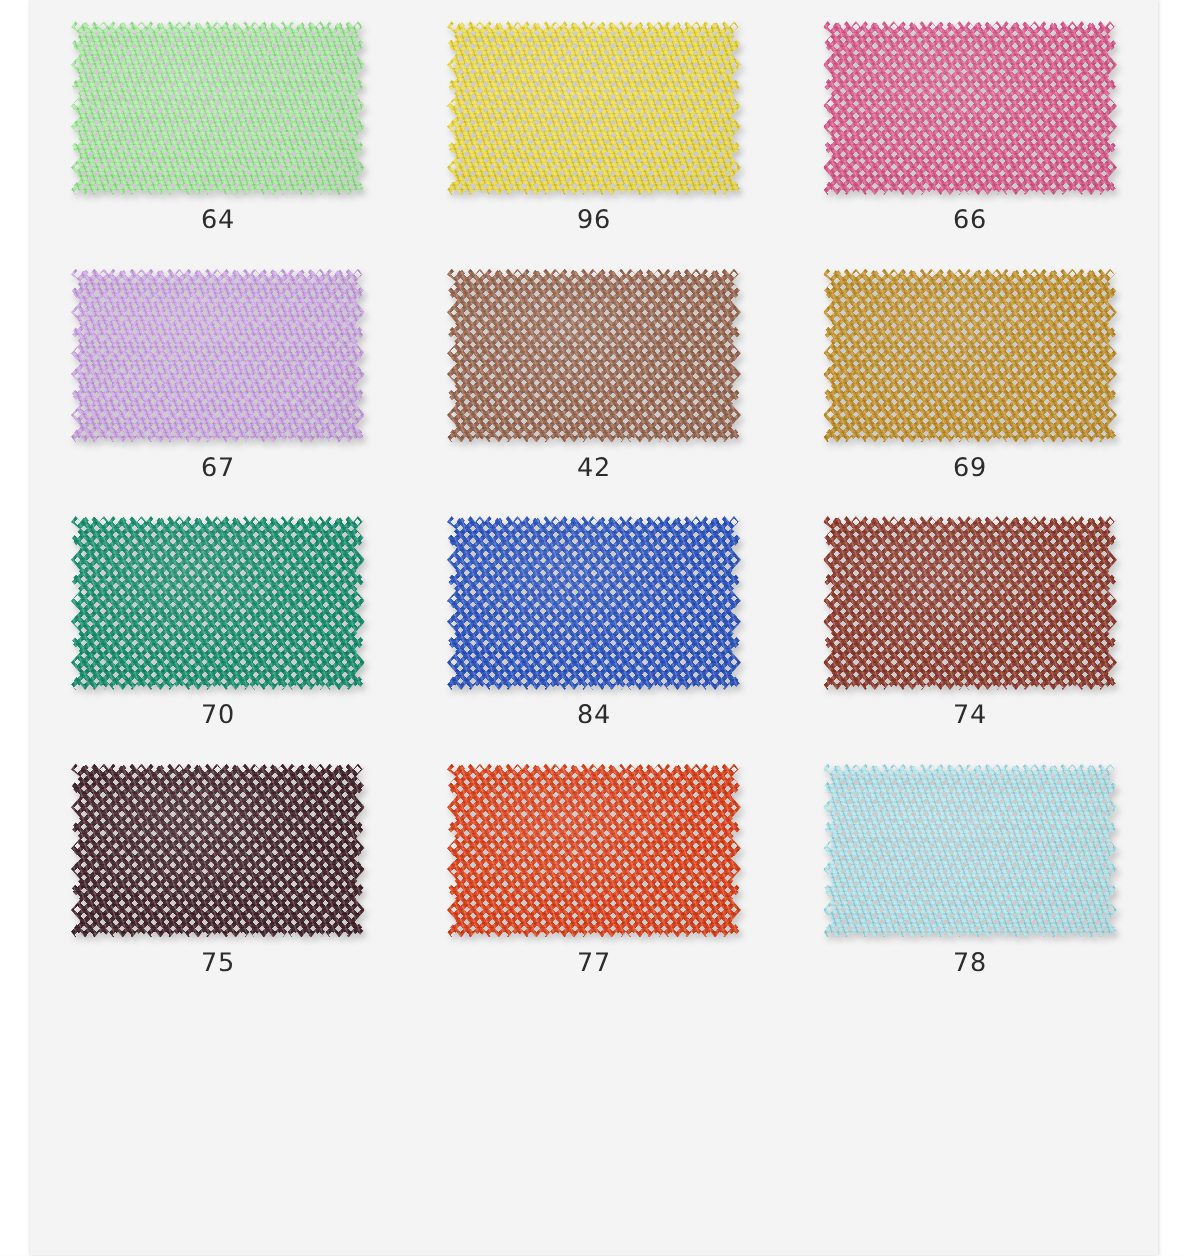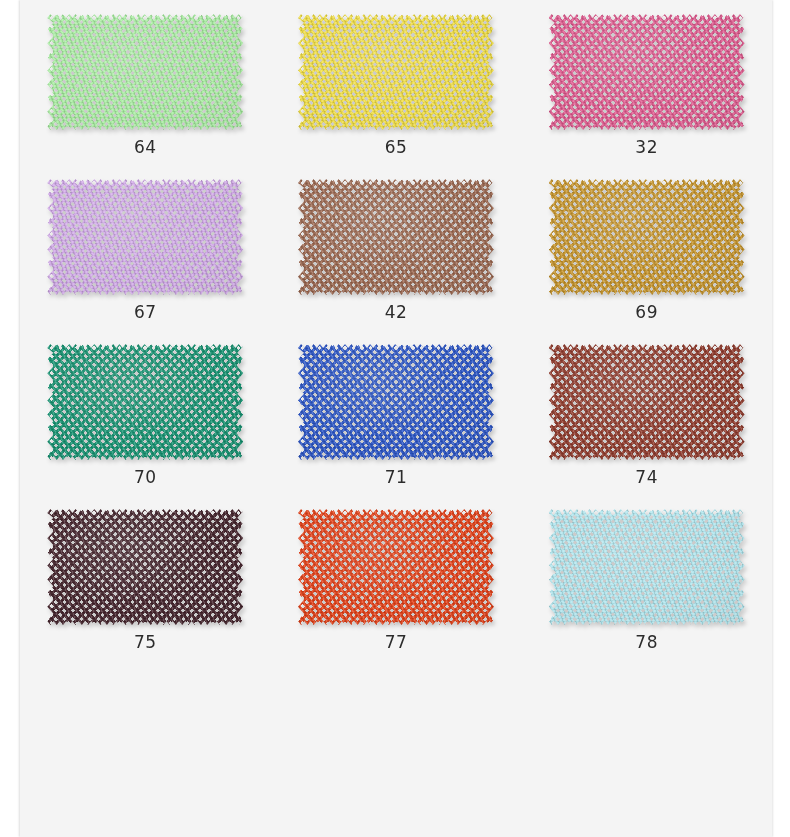--- a/index.html
+++ b/index.html
@@ -152,32 +152,32 @@
         </div>
         <div class="cell">
           <div class="swatch-wrap">
             <div class="swatch">
               <div class="base" style="background: rgb(237, 219, 70);">
                 <div class="weave"></div>
                 <div class="sheen"></div>
               </div>
             </div>
           </div>
-          <div class="label">65</div>
+          <div class="label">96</div>
         </div>
         <div class="cell">
           <div class="swatch-wrap">
             <div class="swatch">
               <div class="base" style="background: rgb(221, 91, 142);">
                 <div class="weave"></div>
                 <div class="sheen"></div>
               </div>
             </div>
           </div>
-          <div class="label">32</div>
+          <div class="label">66</div>
         </div>
         <div class="cell">
           <div class="swatch-wrap">
             <div class="swatch">
               <div class="base" style="background: rgb(207, 168, 230);">
                 <div class="weave"></div>
                 <div class="sheen"></div>
               </div>
             </div>
           </div>
@@ -218,21 +218,21 @@
         </div>
         <div class="cell">
           <div class="swatch-wrap">
             <div class="swatch">
               <div class="base" style="background: rgb(43, 84, 196);">
                 <div class="weave"></div>
                 <div class="sheen"></div>
               </div>
             </div>
           </div>
-          <div class="label">71</div>
+          <div class="label">84</div>
         </div>
         <div class="cell">
           <div class="swatch-wrap">
             <div class="swatch">
               <div class="base" style="background: rgb(142, 58, 44);">
                 <div class="weave"></div>
                 <div class="sheen"></div>
               </div>
             </div>
           </div>

